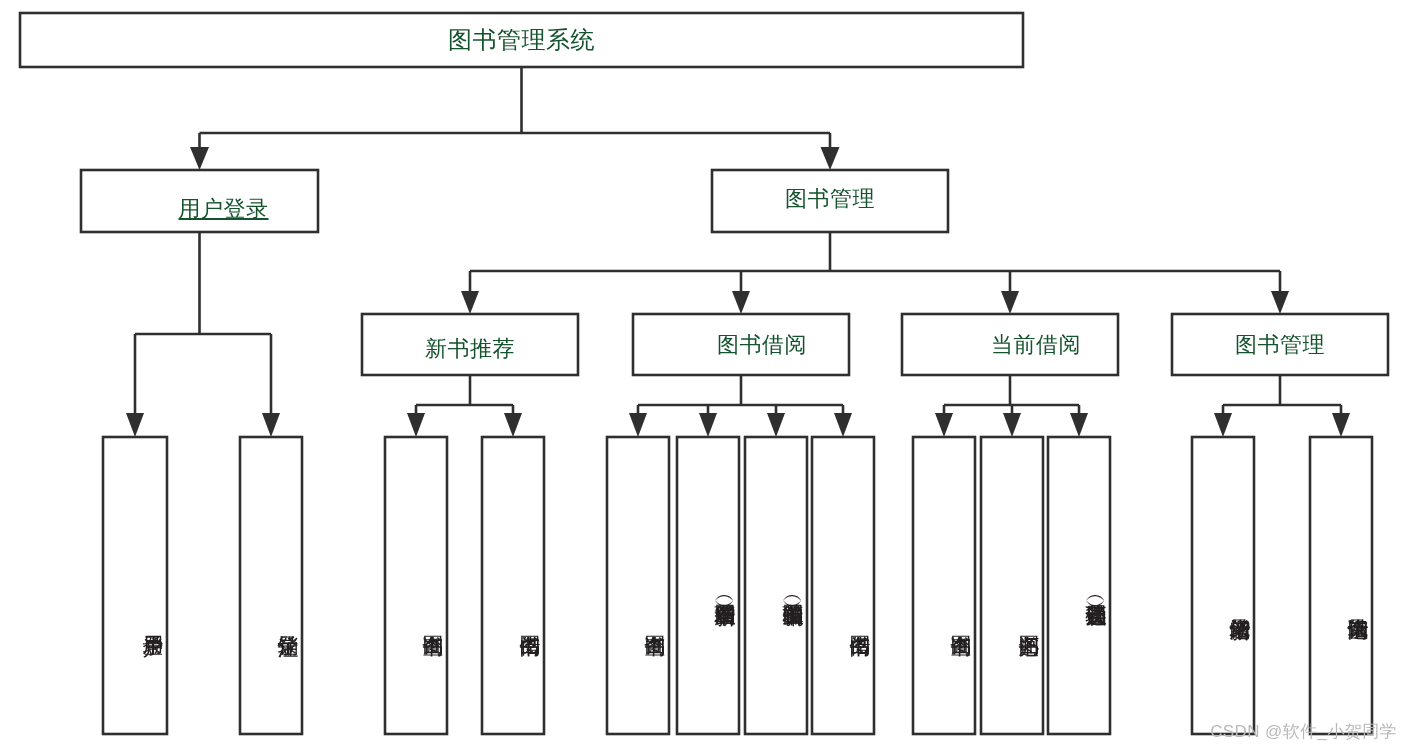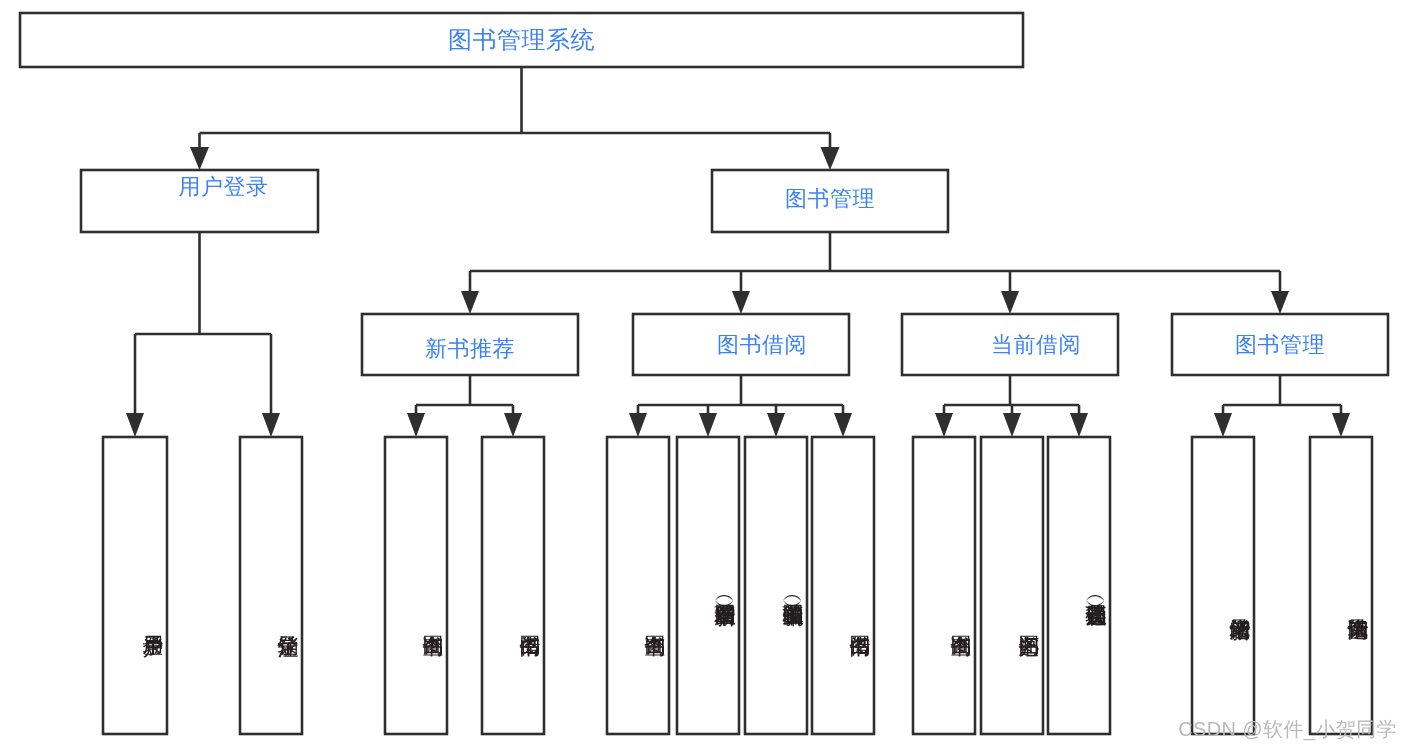--- a/index.html
+++ b/index.html
@@ -40,21 +40,21 @@
   }
   .arrow-head {
     fill: #2f2f2f;
     stroke: none;
   }
   .node-label-h {
     position: absolute;
     display: flex;
     align-items: center;
     justify-content: center;
-    color: #3b82f6;
+    color: #14532d;
     font-size: 22px;
     line-height: 1.15;
     letter-spacing: 0.5px;
     white-space: nowrap;
     pointer-events: none;
     font-family: "Liberation Sans", "DejaVu Sans", sans-serif;
   }
   .node-label-v {
     position: absolute;
     display: flex;
@@ -67,21 +67,21 @@
     writing-mode: vertical-rl;
     text-orientation: upright;
     white-space: nowrap;
     pointer-events: none;
     font-family: "Liberation Sans", "DejaVu Sans", sans-serif;
   }
   .watermark {
     position: absolute;
     right: 8px;
     bottom: 4px;
-    font-size: 20px;
+    font-size: 17px;
     color: #b9b9b9;
     letter-spacing: 0.4px;
     white-space: nowrap;
     font-family: "Liberation Sans", "DejaVu Sans", sans-serif;
   }
 </style>
 </head>
 <body>
 
 <div id="diagram-root">
@@ -181,21 +181,21 @@
       <path class="connector" d="M 1223 405 L 1341 405"></path>
       <path class="connector" d="M 1223 405 L 1223 415"></path>
       <path class="connector" d="M 1341 405 L 1341 415"></path>
       <polygon class="arrow-head" points="1223,437 1214,413 1232,413"></polygon>
       <polygon class="arrow-head" points="1341,437 1332,413 1350,413"></polygon>
     </g>
   </svg>
 
   <div class="node-label-h" style="left:20px; top:13px; width:1003px; height:54px; font-size:24px;">图书管理系统</div>
 
-  <div class="node-label-h" style="left:81px; top:156px; width:285px; height:62px;">用户登录</div>
+  <div class="node-label-h" style="left:81px; top:178px; width:285px; height:62px;text-decoration:underline;">用户登录</div>
   <div class="node-label-h" style="left:712px; top:170px; width:236px; height:58px;">图书管理</div>
 
   <div class="node-label-h" style="left:362px; top:314px; width:216px; height:69px;">新书推荐</div>
   <div class="node-label-h" style="left:633px; top:314px; width:216px; height:61px;margin-left:21px;">图书借阅</div>
   <div class="node-label-h" style="left:928px; top:314px; width:216px; height:61px;">当前借阅</div>
   <div class="node-label-h" style="left:1172px; top:314px; width:216px; height:61px;">图书管理</div>
 
   <div class="node-label-v" style="left:103px; top:503px; width:64px; height:231px;">用户登录</div>
   <div class="node-label-v" style="left:240px; top:503px; width:62px; height:231px;">注销登录</div>
 

